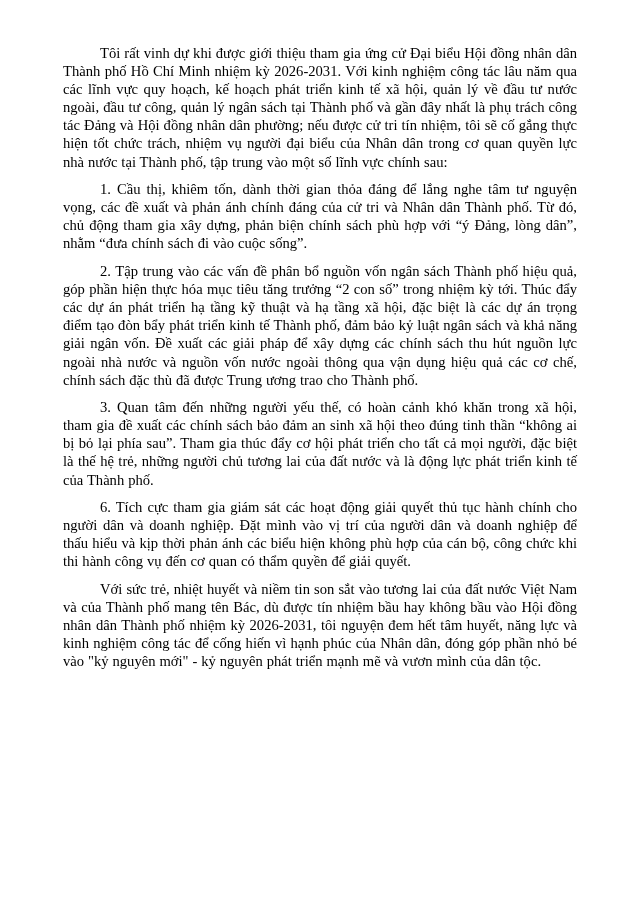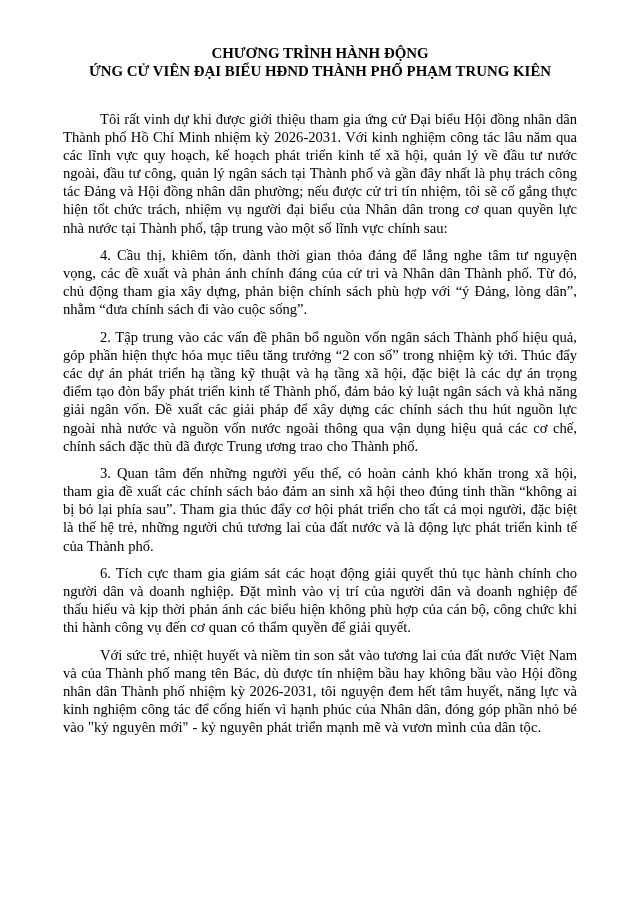--- a/index.html
+++ b/index.html
@@ -37,27 +37,23 @@
     text-indent: 37px;
     word-spacing: 0.02em;
     font-family: Liberation Serif, serif;
   }
 </style>
 </head>
 <body>
 
 <div class="page">
 
-  <h1 class="doc-title">
-    <span class="title-line">CHƯƠNG TRÌNH HÀNH ĐỘNG</span>
-    <span class="title-line">ỨNG CỬ VIÊN ĐẠI BIỂU HĐND THÀNH PHỐ PHẠM TRUNG KIÊN</span>
-  </h1>
 
   <div>
     <p class="body-para">Tôi rất vinh dự khi được giới thiệu tham gia ứng cử Đại biểu Hội đồng nhân dân Thành phố Hồ Chí Minh nhiệm kỳ 2026-2031. Với kinh nghiệm công tác lâu năm qua các lĩnh vực quy hoạch, kế hoạch phát triển kinh tế xã hội, quản lý về đầu tư nước ngoài, đầu tư công, quản lý ngân sách tại Thành phố và gần đây nhất là phụ trách công tác Đảng và Hội đồng nhân dân phường; nếu được cử tri tín nhiệm, tôi sẽ cố gắng thực hiện tốt chức trách, nhiệm vụ người đại biểu của Nhân dân trong cơ quan quyền lực nhà nước tại Thành phố, tập trung vào một số lĩnh vực chính sau:</p>
-    <p class="body-para">4. Cầu thị, khiêm tốn, dành thời gian thỏa đáng để lắng nghe tâm tư nguyện vọng, các đề xuất và phản ánh chính đáng của cử tri và Nhân dân Thành phố. Từ đó, chủ động tham gia xây dựng, phản biện chính sách phù hợp với “ý Đảng, lòng dân”, nhằm “đưa chính sách đi vào cuộc sống”.</p>
+    <p class="body-para">1. Cầu thị, khiêm tốn, dành thời gian thỏa đáng để lắng nghe tâm tư nguyện vọng, các đề xuất và phản ánh chính đáng của cử tri và Nhân dân Thành phố. Từ đó, chủ động tham gia xây dựng, phản biện chính sách phù hợp với “ý Đảng, lòng dân”, nhằm “đưa chính sách đi vào cuộc sống”.</p>
     <p class="body-para">2. Tập trung vào các vấn đề phân bổ nguồn vốn ngân sách Thành phố hiệu quả, góp phần hiện thực hóa mục tiêu tăng trưởng “2 con số” trong nhiệm kỳ tới. Thúc đẩy các dự án phát triển hạ tầng kỹ thuật và hạ tầng xã hội, đặc biệt là các dự án trọng điểm tạo đòn bẩy phát triển kinh tế Thành phố, đảm bảo kỷ luật ngân sách và khả năng giải ngân vốn. Đề xuất các giải pháp để xây dựng các chính sách thu hút nguồn lực ngoài nhà nước và nguồn vốn nước ngoài thông qua vận dụng hiệu quả các cơ chế, chính sách đặc thù đã được Trung ương trao cho Thành phố.</p>
     <p class="body-para">3. Quan tâm đến những người yếu thế, có hoàn cảnh khó khăn trong xã hội, tham gia đề xuất các chính sách bảo đảm an sinh xã hội theo đúng tinh thần “không ai bị bỏ lại phía sau”. Tham gia thúc đẩy cơ hội phát triển cho tất cả mọi người, đặc biệt là thế hệ trẻ, những người chủ tương lai của đất nước và là động lực phát triển kinh tế của Thành phố.</p>
     <p class="body-para">6. Tích cực tham gia giám sát các hoạt động giải quyết thủ tục hành chính cho người dân và doanh nghiệp. Đặt mình vào vị trí của người dân và doanh nghiệp để thấu hiểu và kịp thời phản ánh các biểu hiện không phù hợp của cán bộ, công chức khi thi hành công vụ đến cơ quan có thẩm quyền để giải quyết.</p>
     <p class="body-para">Với sức trẻ, nhiệt huyết và niềm tin son sắt vào tương lai của đất nước Việt Nam và của Thành phố mang tên Bác, dù được tín nhiệm bầu hay không bầu vào Hội đồng nhân dân Thành phố nhiệm kỳ 2026-2031, tôi nguyện đem hết tâm huyết, năng lực và kinh nghiệm công tác để cống hiến vì hạnh phúc của Nhân dân, đóng góp phần nhỏ bé vào "kỷ nguyên mới" - kỷ nguyên phát triển mạnh mẽ và vươn mình của dân tộc.</p>
   </div>
 
 </div>
 
 </body></html>

